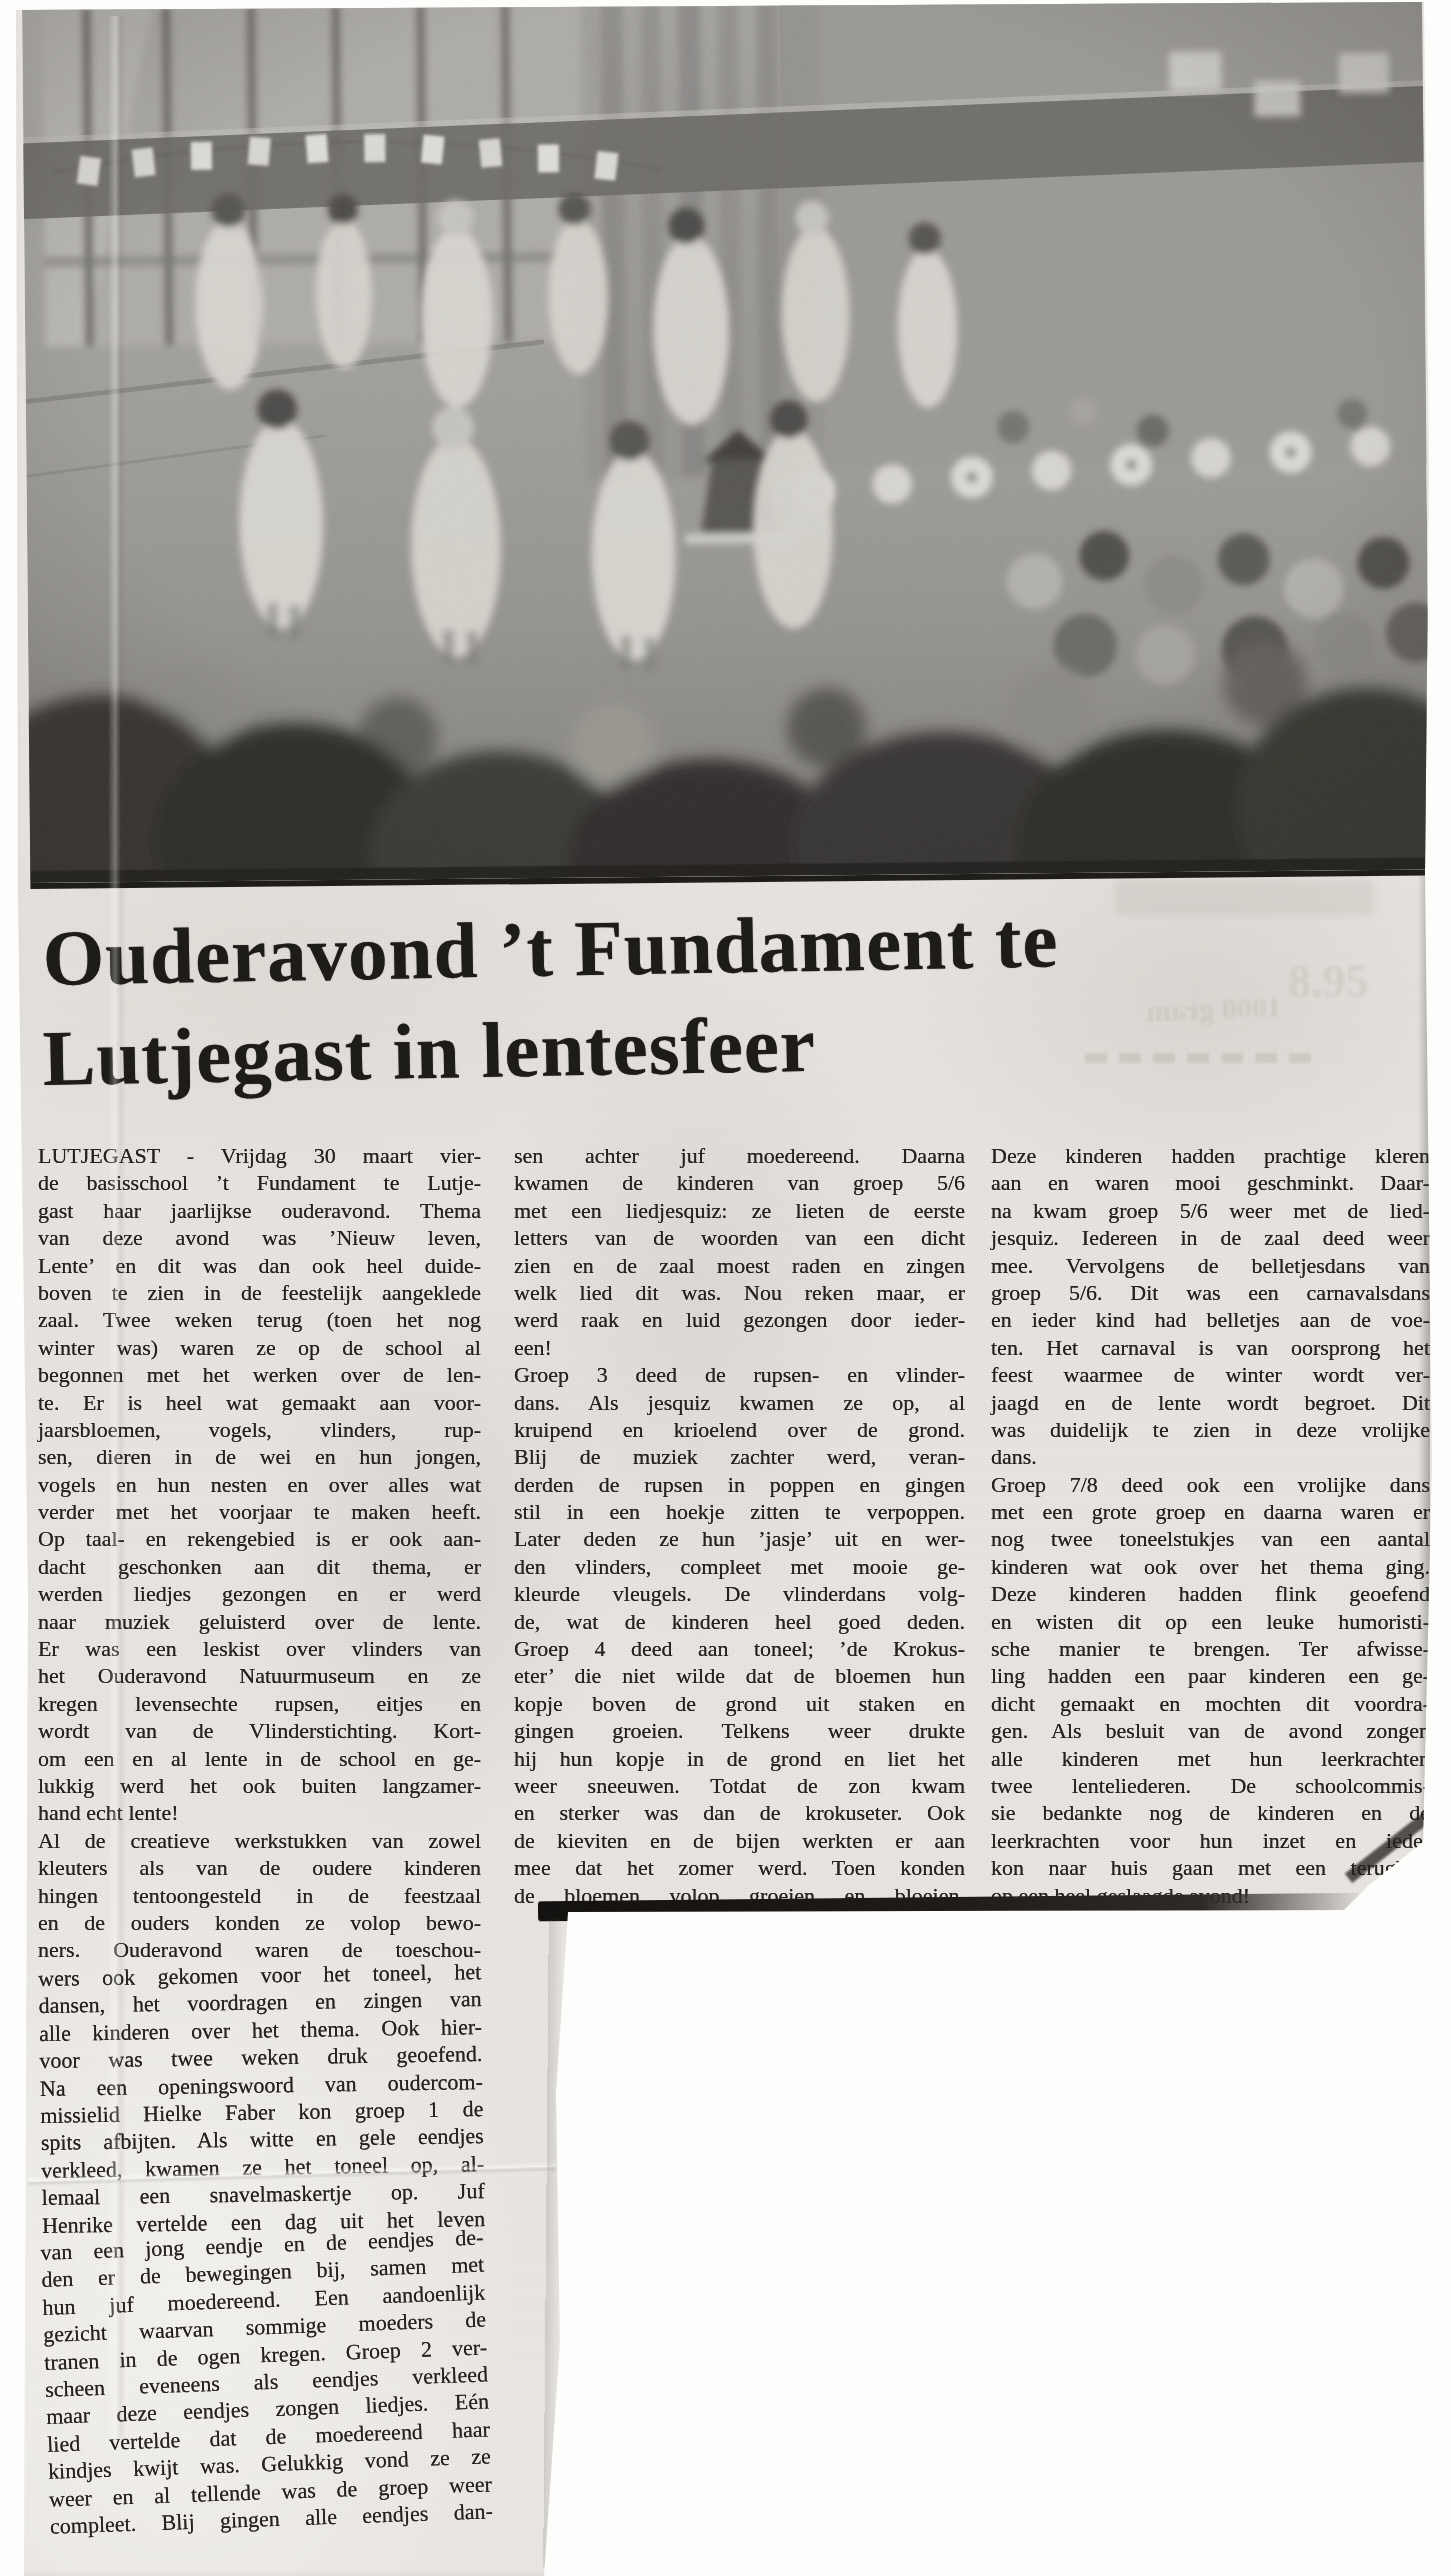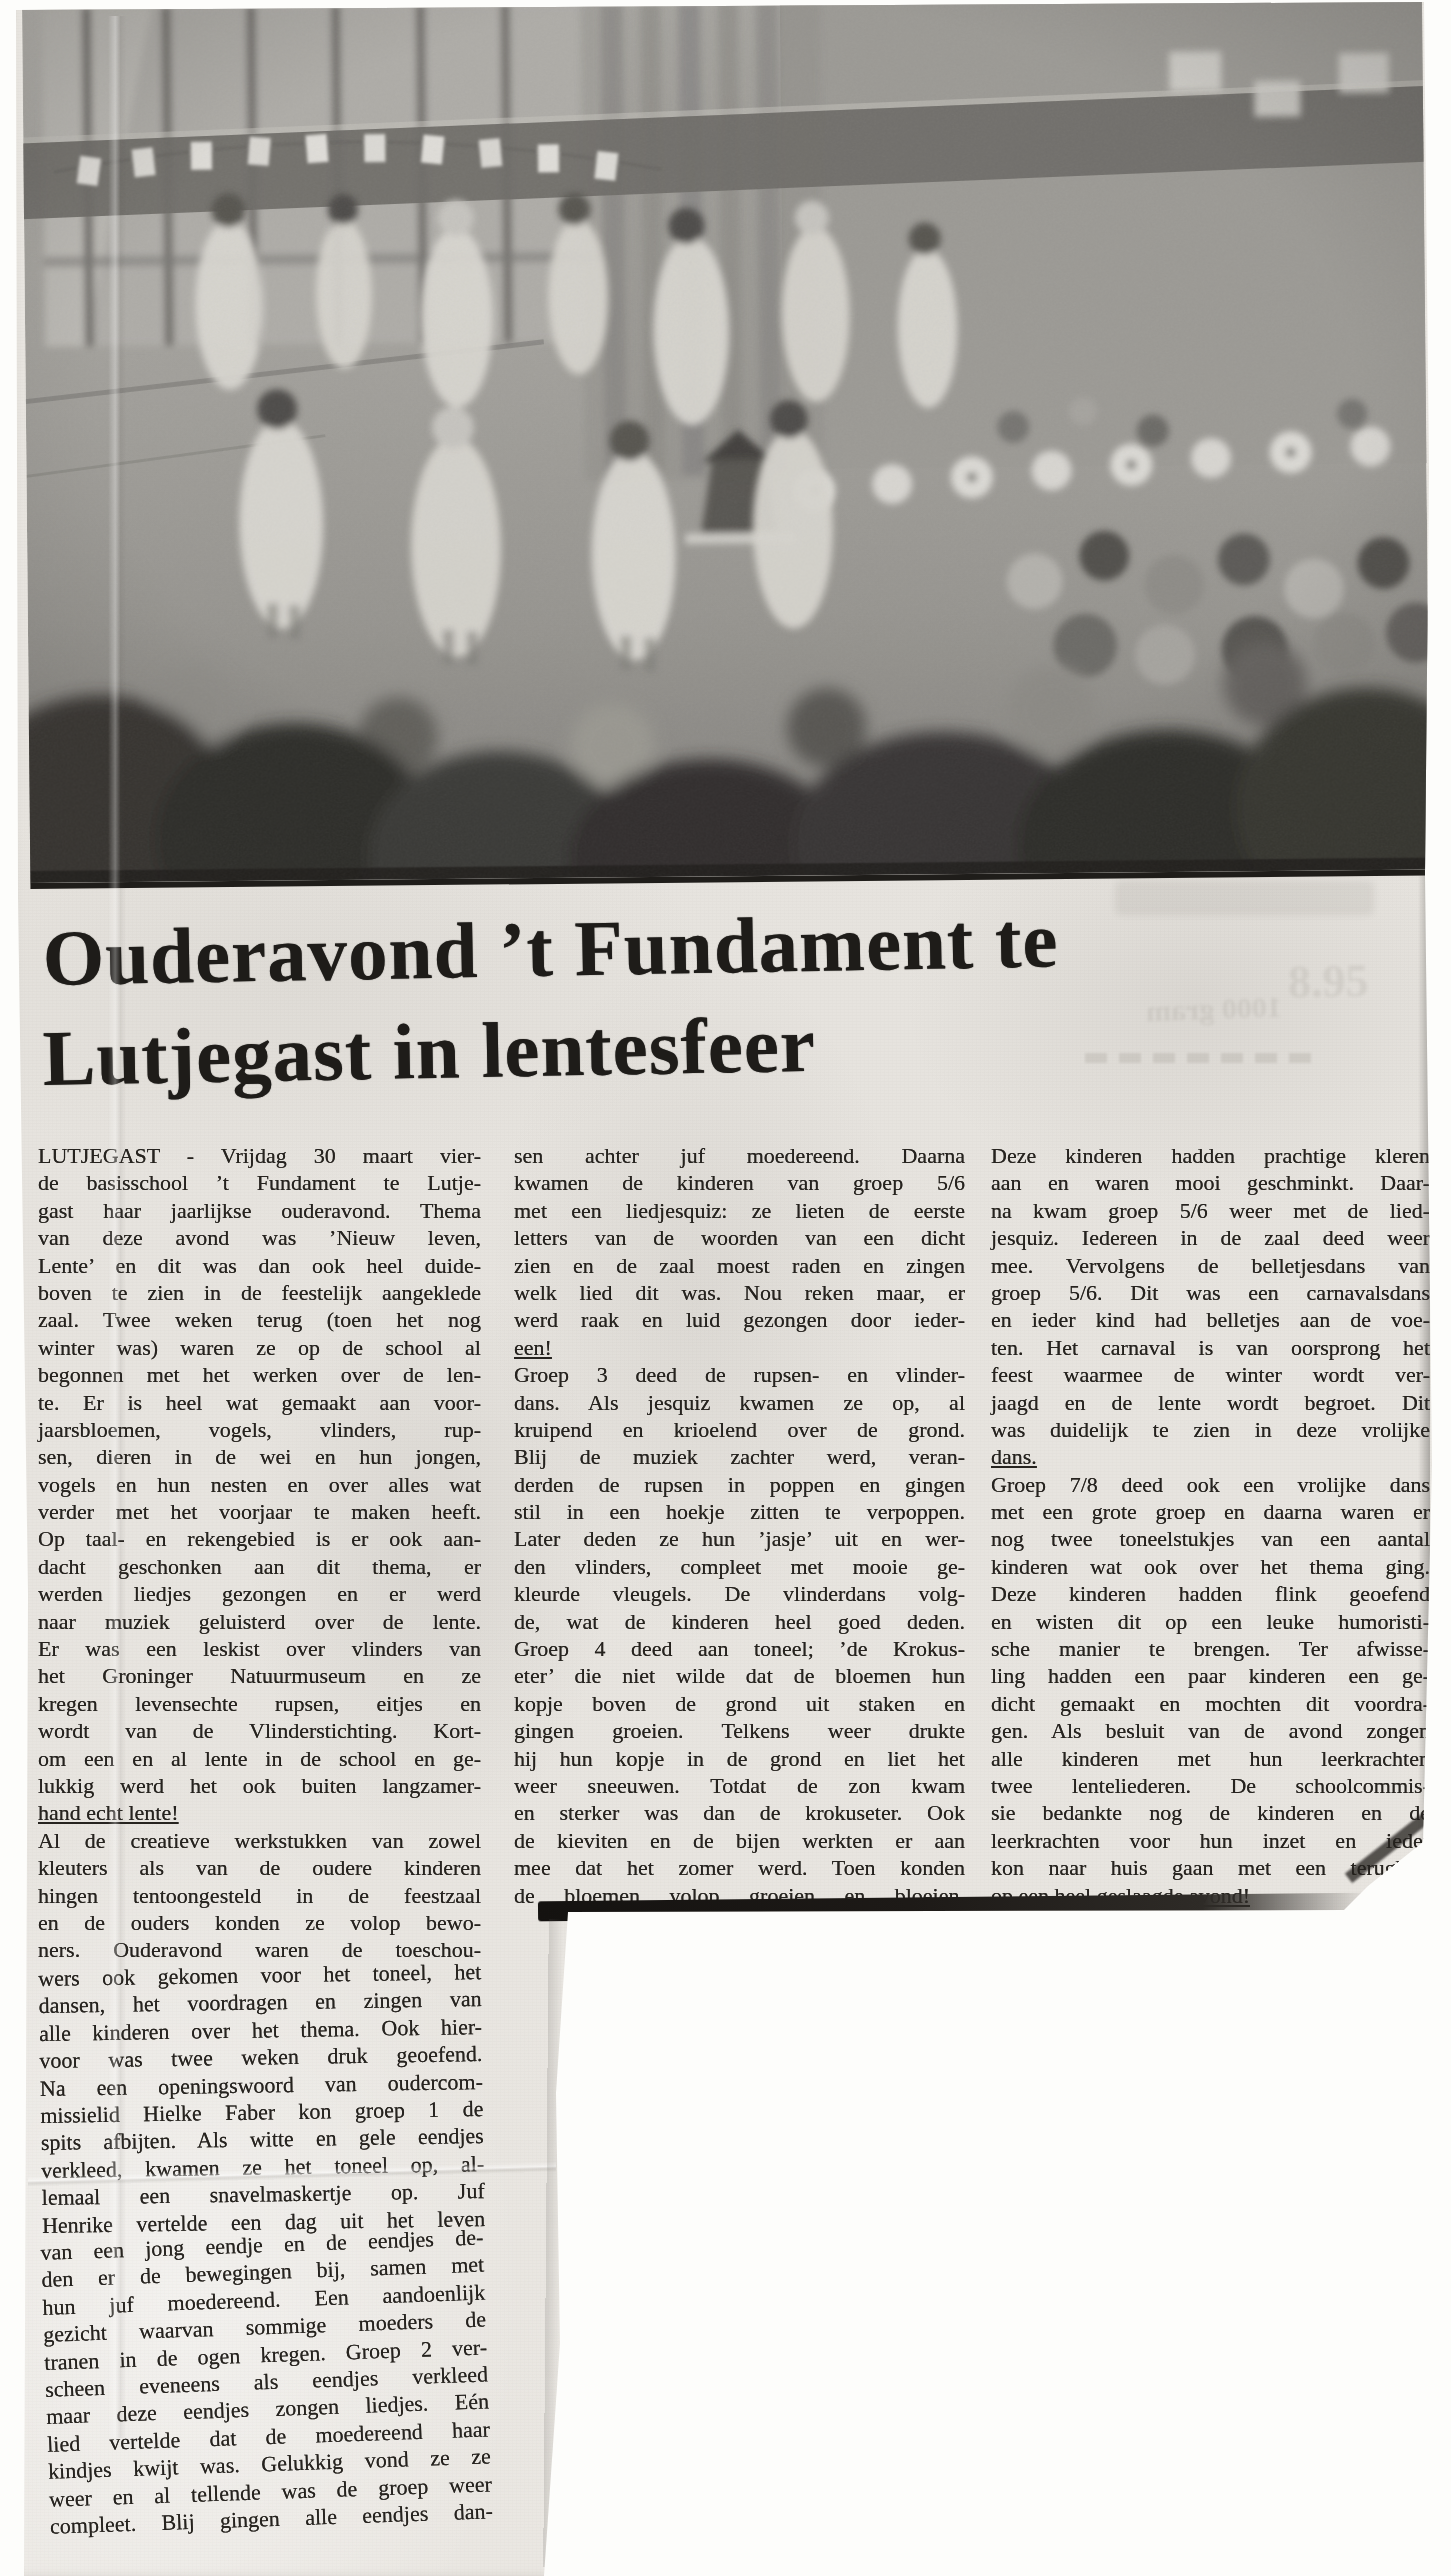--- a/index.html
+++ b/index.html
@@ -22,21 +22,21 @@
       repeating-linear-gradient(90deg, rgba(60,56,50,.02) 0 1px, transparent 1px 4px);}
   
   .photo{position:absolute;left:22px;top:8px;width:1400px;height:875px;transform:rotate(-0.55deg);transform-origin:left top;border-bottom:6px solid #1f1d1a;overflow:hidden;}
   .photo svg{display:block;width:100%;height:100%;}
   
   .hl{position:absolute;left:42px;color:#1e1c19;font-weight:700;font-size:79px;line-height:1;letter-spacing:1px;transform:rotate(-1.05deg);transform-origin:left top;white-space:nowrap;text-shadow:0 0 1px rgba(30,28,25,.75);}
   .hl1{top:919px;} .hl2{top:1019px;}
   
   .colseg{position:absolute;color:#26231f;font-size:22px;transform-origin:left top;text-shadow:0 0 0.6px rgba(38,35,31,.85);}
   .bl{height:27.4px;line-height:27.4px;text-align:justify;text-align-last:justify;overflow:visible;}
-  .bl.fl{text-align-last:left;text-decoration:underline;}
+  .bl.fl{text-align-last:left;}
   
   .bleed{position:absolute;color:#8a857c;filter:blur(1.4px);font-weight:700;pointer-events:none;}
   .bleed-price{left:1288px;top:955px;font-size:46px;opacity:.15;transform:rotate(-1deg);}
   .bleed-gram{left:1146px;top:992px;font-size:30px;opacity:.17;transform:scaleX(-1) rotate(2deg);}
   .bleed-dashes{position:absolute;left:1085px;top:1053px;width:229px;height:10px;opacity:.22;filter:blur(1px);
     background:repeating-linear-gradient(90deg,#948f86 0 22px,transparent 22px 34px);}
   .bleed-bar{position:absolute;left:1115px;top:881px;width:259px;height:34px;opacity:.10;filter:blur(3px);background:#6e6a62;border-radius:6px;}
   .crease-v{position:absolute;left:108px;top:16px;width:18px;height:2422px;opacity:.7;pointer-events:none;
     background:linear-gradient(90deg,transparent,rgba(255,255,255,.45) 40%,rgba(80,76,70,.12) 70%,transparent);}
   .crease-h{position:absolute;left:28px;top:2169px;width:528px;height:10px;transform:rotate(-1.6deg);pointer-events:none;
@@ -243,21 +243,21 @@
         <div class="bl">te. Er is heel wat gemaakt aan voor-</div>
         <div class="bl">jaarsbloemen, vogels, vlinders, rup-</div>
         <div class="bl">sen, dieren in de wei en hun jongen,</div>
         <div class="bl">vogels en hun nesten en over alles wat</div>
         <div class="bl">verder met het voorjaar te maken heeft.</div>
         <div class="bl">Op taal- en rekengebied is er ook aan-</div>
         <div class="bl">dacht geschonken aan dit thema, er</div>
         <div class="bl">werden liedjes gezongen en er werd</div>
         <div class="bl">naar muziek geluisterd over de lente.</div>
         <div class="bl">Er was een leskist over vlinders van</div>
-        <div class="bl">het Groninger Natuurmuseum en ze</div>
+        <div class="bl">het Ouderavond Natuurmuseum en ze</div>
         <div class="bl">kregen levensechte rupsen, eitjes en</div>
         <div class="bl">wordt van de Vlinderstichting. Kort-</div>
         <div class="bl">om een en al lente in de school en ge-</div>
         <div class="bl">lukkig werd het ook buiten langzamer-</div>
         <div class="bl fl">hand echt lente!</div>
         <div class="bl">Al de creatieve werkstukken van zowel</div>
         <div class="bl">kleuters als van de oudere kinderen</div>
         <div class="bl">hingen tentoongesteld in de feestzaal</div>
         <div class="bl">en de ouders konden ze volop bewo-</div>
         <div class="bl">ners. Ouderavond waren de toeschou-</div>

